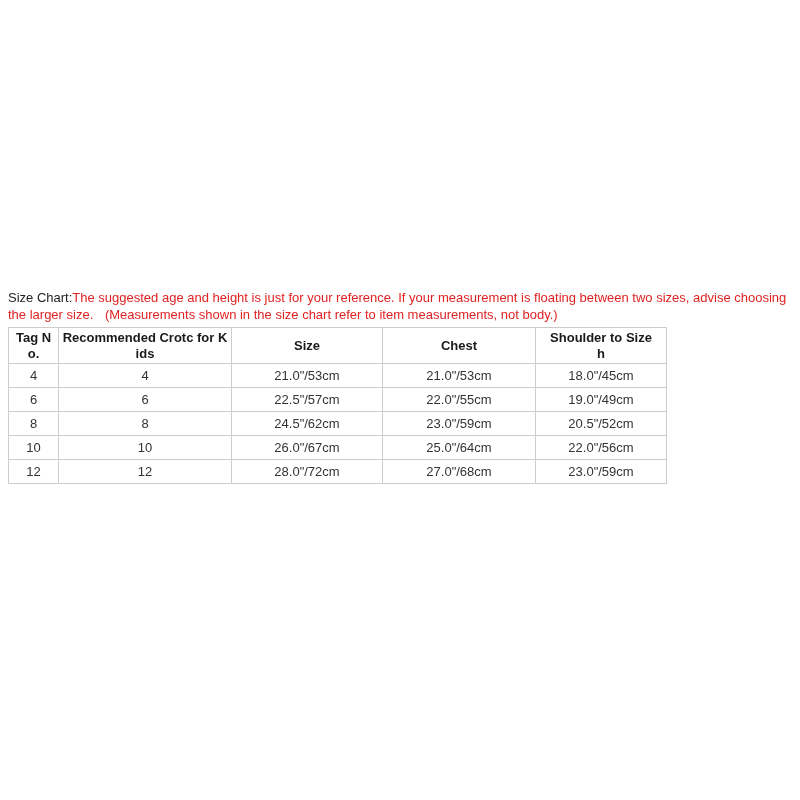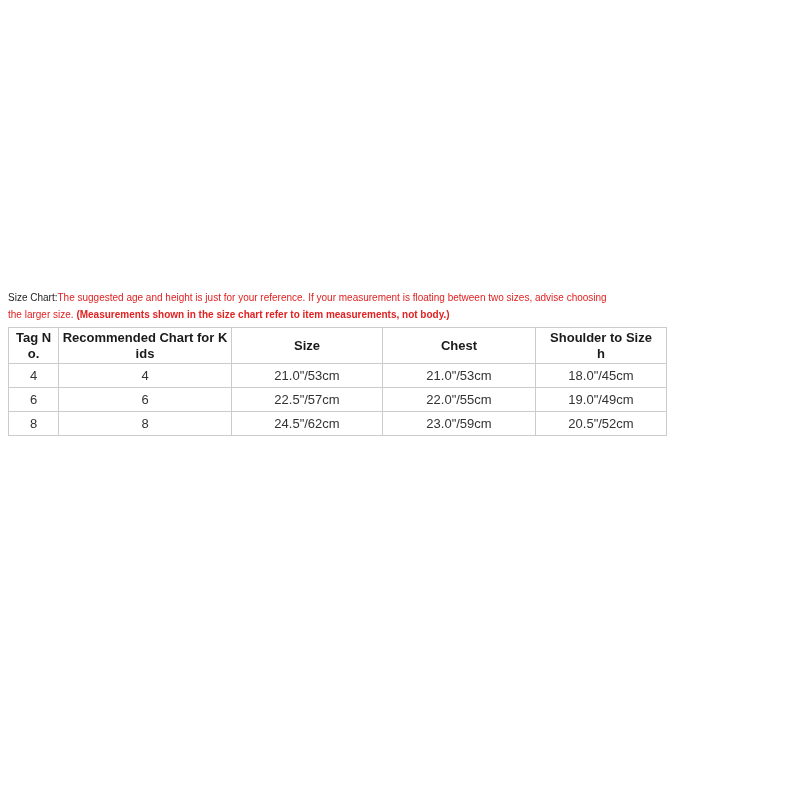--- a/index.html
+++ b/index.html
@@ -14,30 +14,31 @@
     font-family: "Liberation Sans", sans-serif;
   }
   .page {
     box-sizing: border-box;
     width: 800px;
     height: 800px;
     padding: 289px 5px 0 8px;
   }
   .notice {
     margin: 0;
-    font-size: 10px;
+    font-size: 13px;
     line-height: 17px;
     white-space: pre-line;
     color: #222222;
   }
   .notice .red {
     color: #e02222;
   }
   .notice .bold {
-    font-weight: bold;
+    font-weight: normal;
+    margin-left: 8px;
   }
   table.size-table {
     margin-top: 4px;
     border-collapse: collapse;
     table-layout: fixed;
     width: 633px;
     border-radius: 7px;
   }
   .size-table th,
   .size-table td {
@@ -75,21 +76,21 @@
 <div class="page">
 
   <p class="notice"><span>Size Chart:</span><span class="red">The suggested age and height is just for your reference. If your measurement is floating between two sizes, advise choosing
 the larger size. </span><span class="red bold">(Measurements shown in the size chart refer to item measurements, not body.)</span></p>
 
   <table class="size-table">
     <thead>
       <tr>
         <th class="col-tag">Tag N
 o.</th>
-        <th class="col-rec">Recommended Chart for K
+        <th class="col-rec">Recommended Crotc for K
 ids</th>
         <th class="col-chest">Size</th>
         <th class="col-waist">Chest</th>
         <th class="col-stc">Shoulder to Size
 h</th>
       </tr>
     </thead>
     <tbody>
       <tr>
         <td>4</td>
@@ -105,16 +106,30 @@
         <td>22.0"/55cm</td>
         <td>19.0"/49cm</td>
       </tr>
       <tr>
         <td>8</td>
         <td>8</td>
         <td>24.5"/62cm</td>
         <td>23.0"/59cm</td>
         <td>20.5"/52cm</td>
       </tr>
+      <tr>
+        <td>10</td>
+        <td>10</td>
+        <td>26.0"/67cm</td>
+        <td>25.0"/64cm</td>
+        <td>22.0"/56cm</td>
+      </tr>
+      <tr>
+        <td>12</td>
+        <td>12</td>
+        <td>28.0"/72cm</td>
+        <td>27.0"/68cm</td>
+        <td>23.0"/59cm</td>
+      </tr>
     </tbody>
   </table>
 
 </div>
 
 </body></html>

